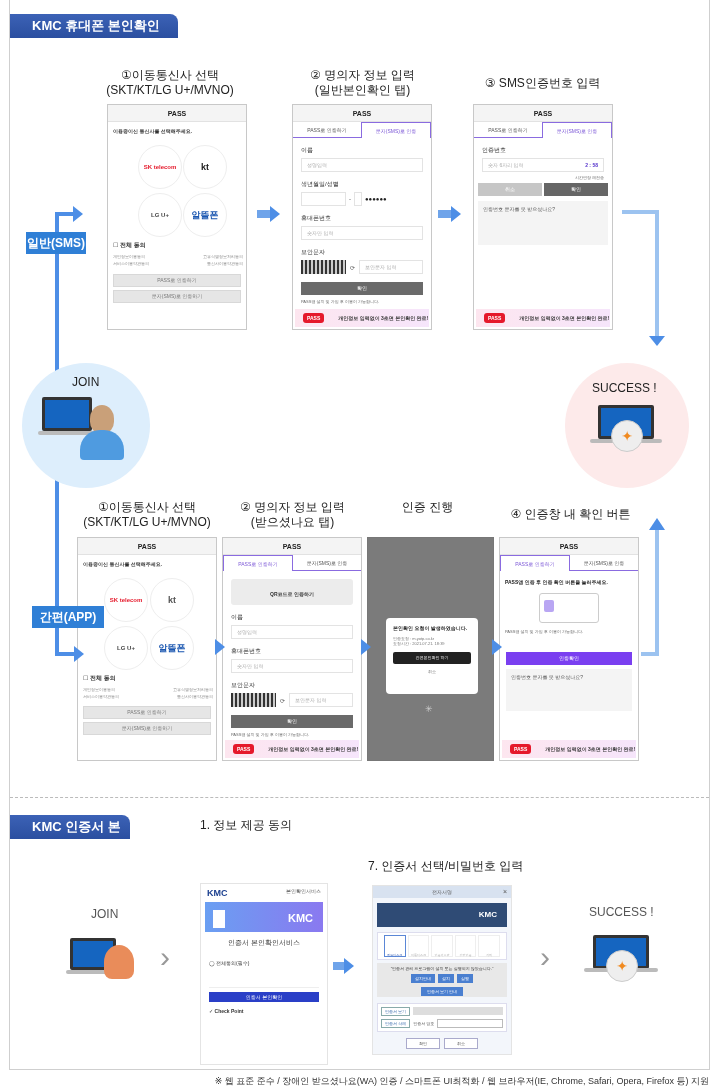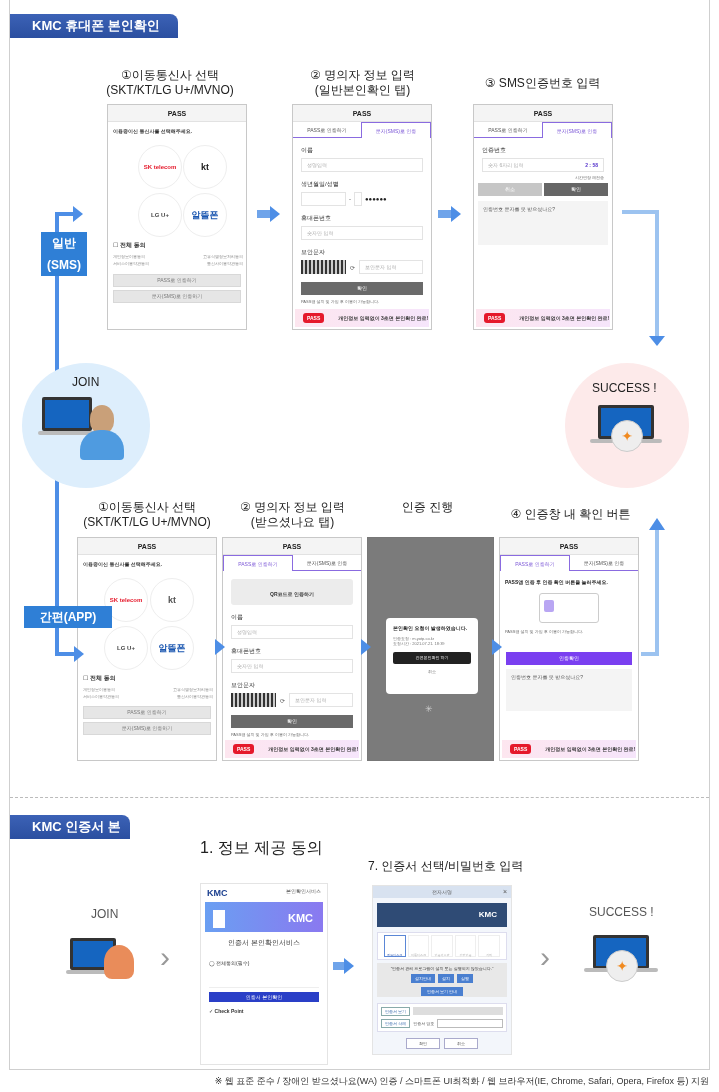--- a/index.html
+++ b/index.html
@@ -134,21 +134,21 @@
   <div style="margin:5px 4px;background:#f4f4f4;height:44px;padding:5px;font-size:5px;color:#555"><span>인증번호 문자를 못 받으셨나요?</span></div>
   <div class="banner">
       <span class="pass">PASS</span>
       <span class="txt">개인정보 입력없이 3초면 본인확인 완료!</span>
     </div>
 </div>
 
 <div class="vline" style="left:55px;top:212px;width:4px;height:440px"></div>
 <div class="vline" style="left:55px;top:212px;width:20px;height:4px"></div>
 <div class="arrow-r" style="left:73px;top:206px"></div>
-<div class="label-box" style="left:41px;top:232px;width:46px">일반(SMS)</div>
+<div class="label-box" style="left:26px;top:232px;width:60px">일반(SMS)</div>
 <div class="arrow-shaft" style="left:257px;top:210px;width:14px"></div>
 <div class="arrow-r" style="left:270px;top:206px"></div>
 <div class="arrow-shaft" style="left:438px;top:210px;width:14px"></div>
 <div class="arrow-r" style="left:451px;top:206px"></div>
 <div class="vline" style="left:622px;top:210px;width:36px;height:4px;background:#9cc3f0"></div>
 <div class="vline" style="left:655px;top:210px;width:4px;height:128px;background:#9cc3f0"></div>
 <div style="position:absolute;left:649px;top:336px;border-left:8px solid transparent;border-right:8px solid transparent;border-top:10px solid #4d8ee6"></div>
 
 <div class="ellipse" style="left:22px;top:363px;width:128px;height:125px;background:#ddeefc"></div>
 <div style="position:absolute;left:72px;top:375px;font-size:12px">JOIN</div>
@@ -258,35 +258,35 @@
     </div>
   <div style="margin:0 5px;font-size:4px;color:#666">PASS앱 설치 및 가입 후 이용이 가능합니다.</div>
   <div style="margin:18px 6px 4px;height:13px;background:#7a3ff0;color:#fff;font-size:5px;text-align:center;line-height:13px">인증확인</div>
   <div style="margin:4px 6px;background:#f4f4f4;height:42px;padding:5px;font-size:5px;color:#555"><span>인증번호 문자를 못 받으셨나요?</span></div>
   <div class="banner">
       <span class="pass">PASS</span>
       <span class="txt">개인정보 입력없이 3초면 본인확인 완료!</span>
     </div>
 </div>
 
-<div class="label-box" style="left:24px;top:606px;width:88px">간편(APP)</div>
+<div class="label-box" style="left:32px;top:606px;width:72px">간편(APP)</div>
 <div class="vline" style="left:55px;top:652px;width:22px;height:4px"></div>
 <div class="arrow-r" style="left:74px;top:646px"></div>
 <div class="arrow-r" style="left:215px;top:639px"></div>
 <div class="arrow-r" style="left:361px;top:639px"></div>
 <div class="arrow-r" style="left:492px;top:639px"></div>
 <div class="vline" style="left:641px;top:652px;width:18px;height:4px;background:#9cc3f0"></div>
 <div class="vline" style="left:655px;top:530px;width:4px;height:126px;background:#9cc3f0"></div>
 <div style="position:absolute;left:649px;top:518px;border-left:8px solid transparent;border-right:8px solid transparent;border-bottom:12px solid #4d8ee6"></div>
 
 <div class="dash"></div>
 
 <div class="sec-tab" style="top:815px;width:120px;padding-left:22px"><span>KMC</span> <span>인증서 본인확인</span></div>
 
-<div style="position:absolute;left:200px;top:838px;font-size:16px">1. 정보 제공 동의</div>
+<div style="position:absolute;left:200px;top:817px;font-size:12px">1. 정보 제공 동의</div>
 <div style="position:absolute;left:368px;top:858px;font-size:12px">7.  인증서 선택/비밀번호 입력</div>
 
 <div style="position:absolute;left:91px;top:907px;font-size:12px;color:#555">JOIN</div>
 <div class="laptop" style="left:70px;top:938px;width:46px;height:32px"></div>
 <div class="laptop-base" style="left:66px;top:970px;width:58px"></div>
 <div style="position:absolute;left:104px;top:945px;width:30px;height:34px;border-radius:50% 50% 8px 8px;background:#e98c5a"></div>
 <div class="chev" style="left:160px;top:940px">›</div>
 
 <div class="phone" style="left:200px;top:883px;width:128px;height:182px;border-color:#e4e4e4">
   <div style="display:flex;justify-content:space-between;padding:4px 6px;font-size:5px">

